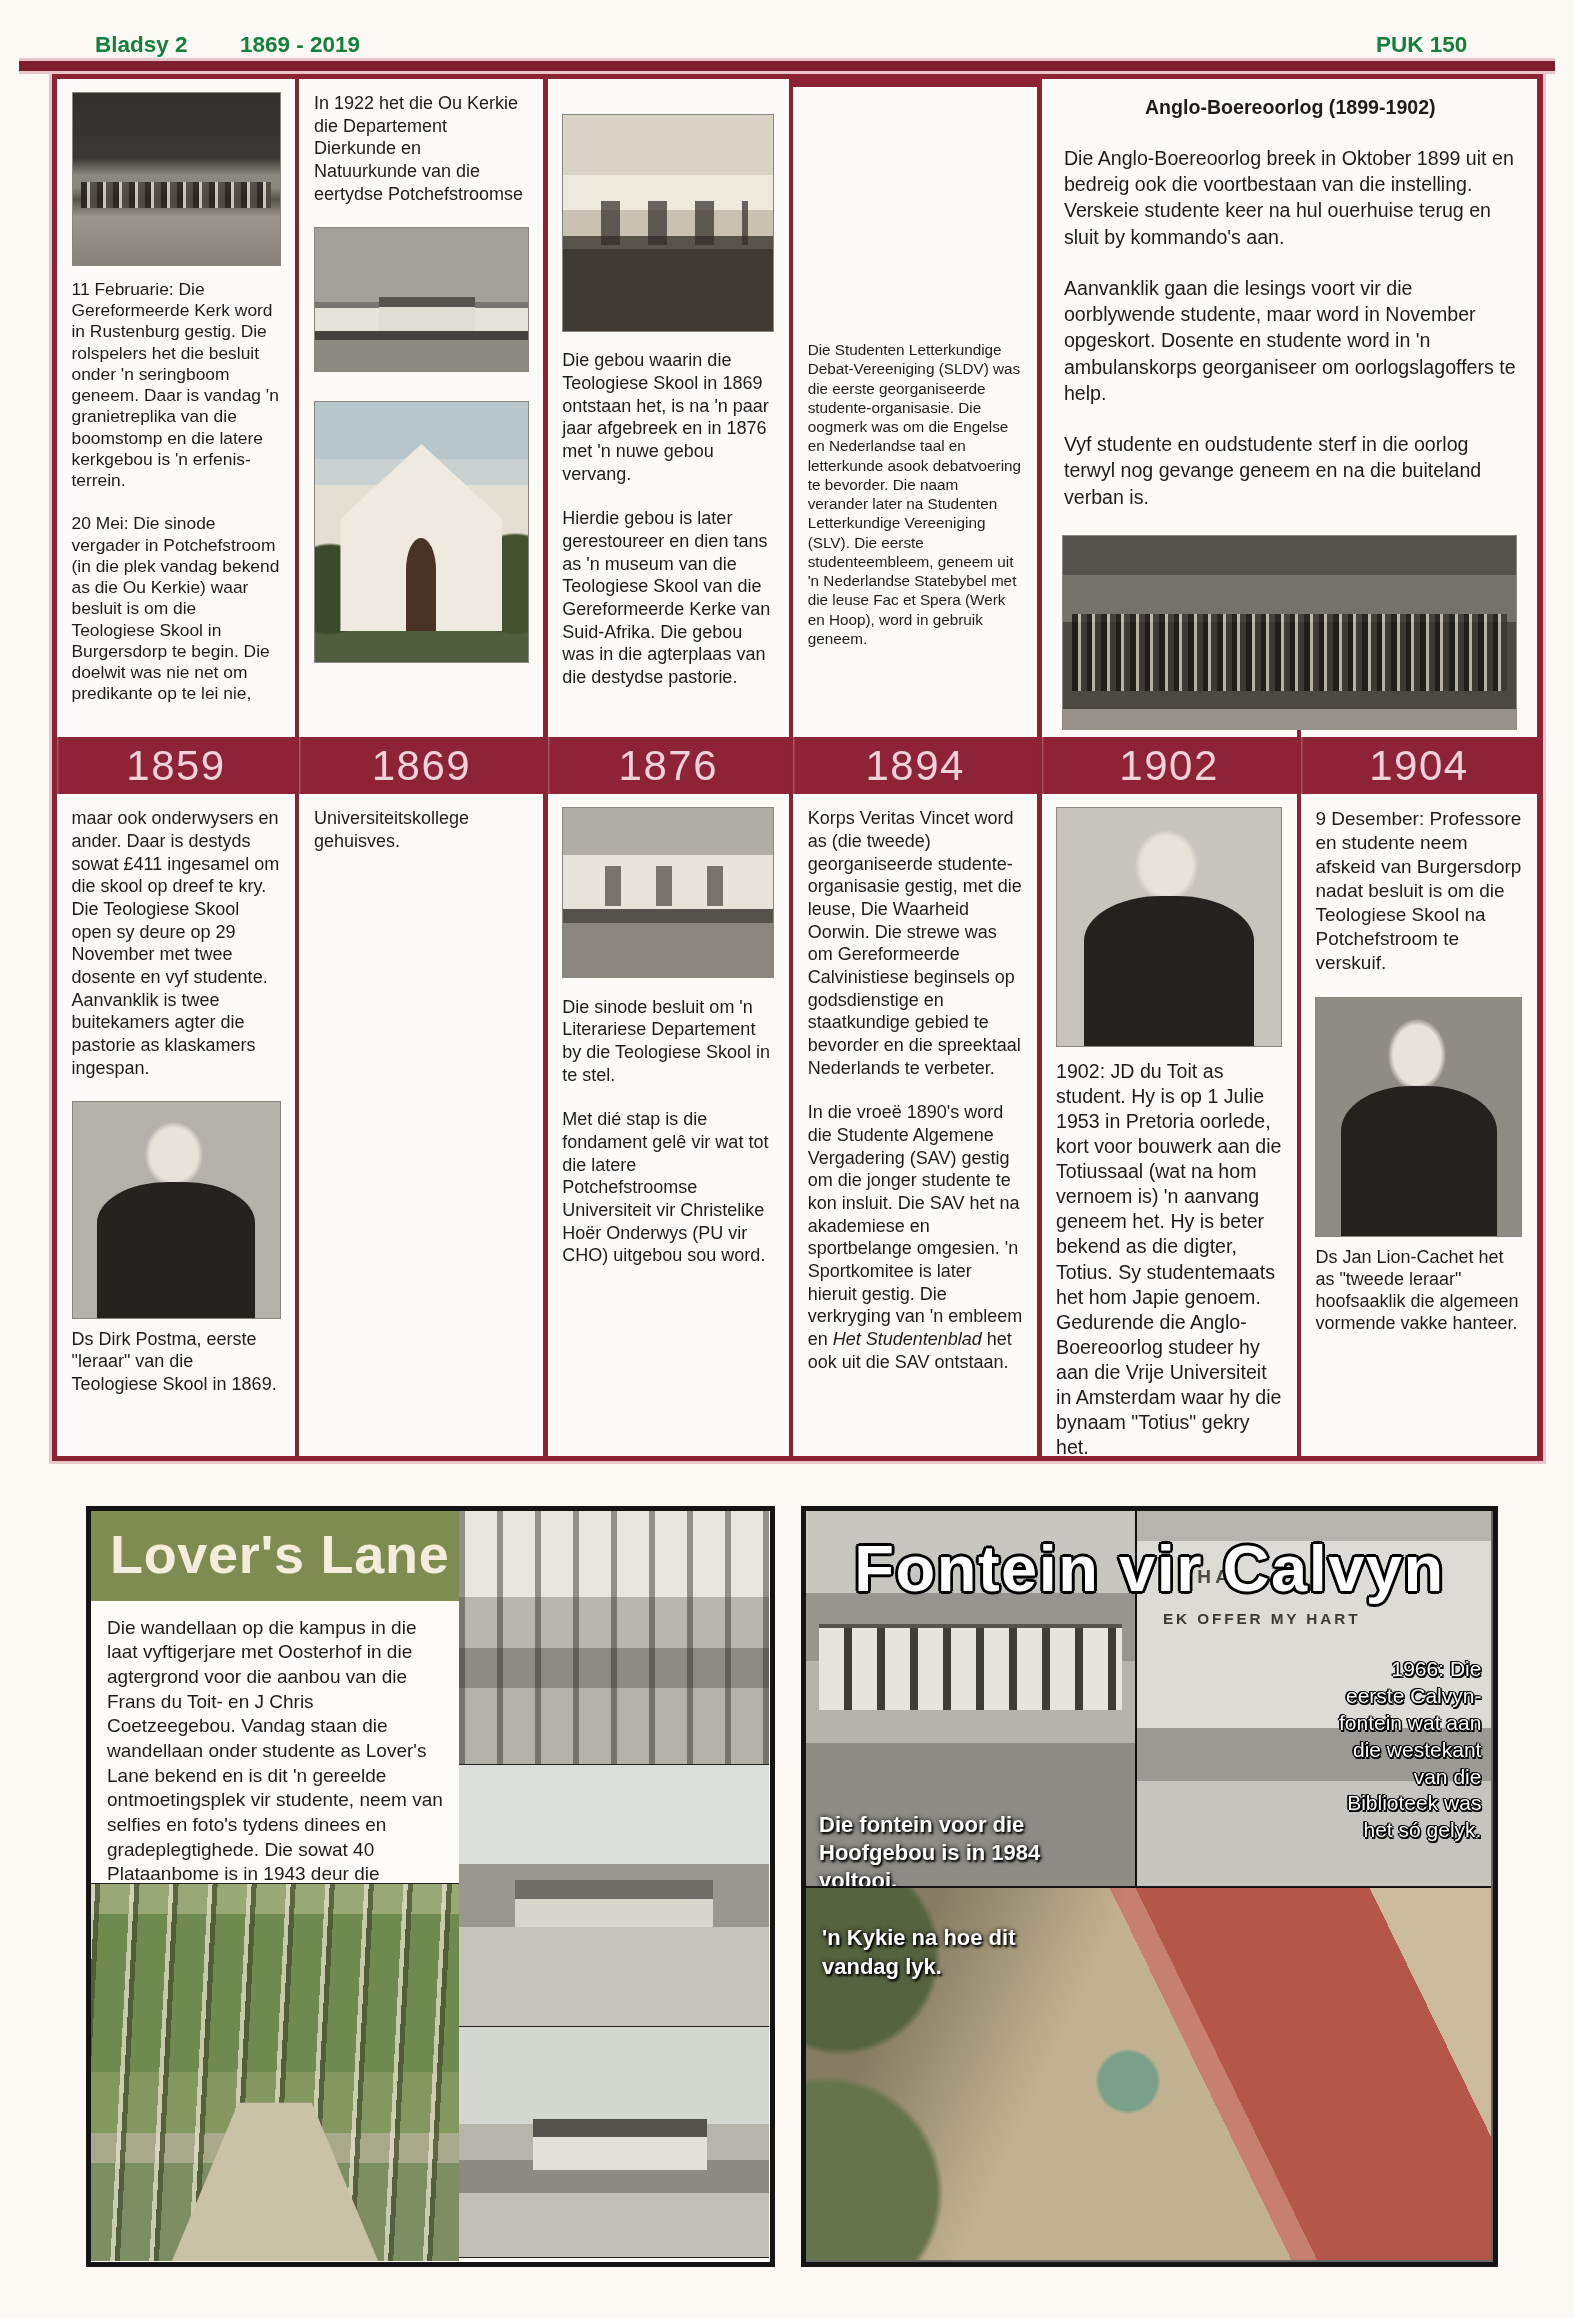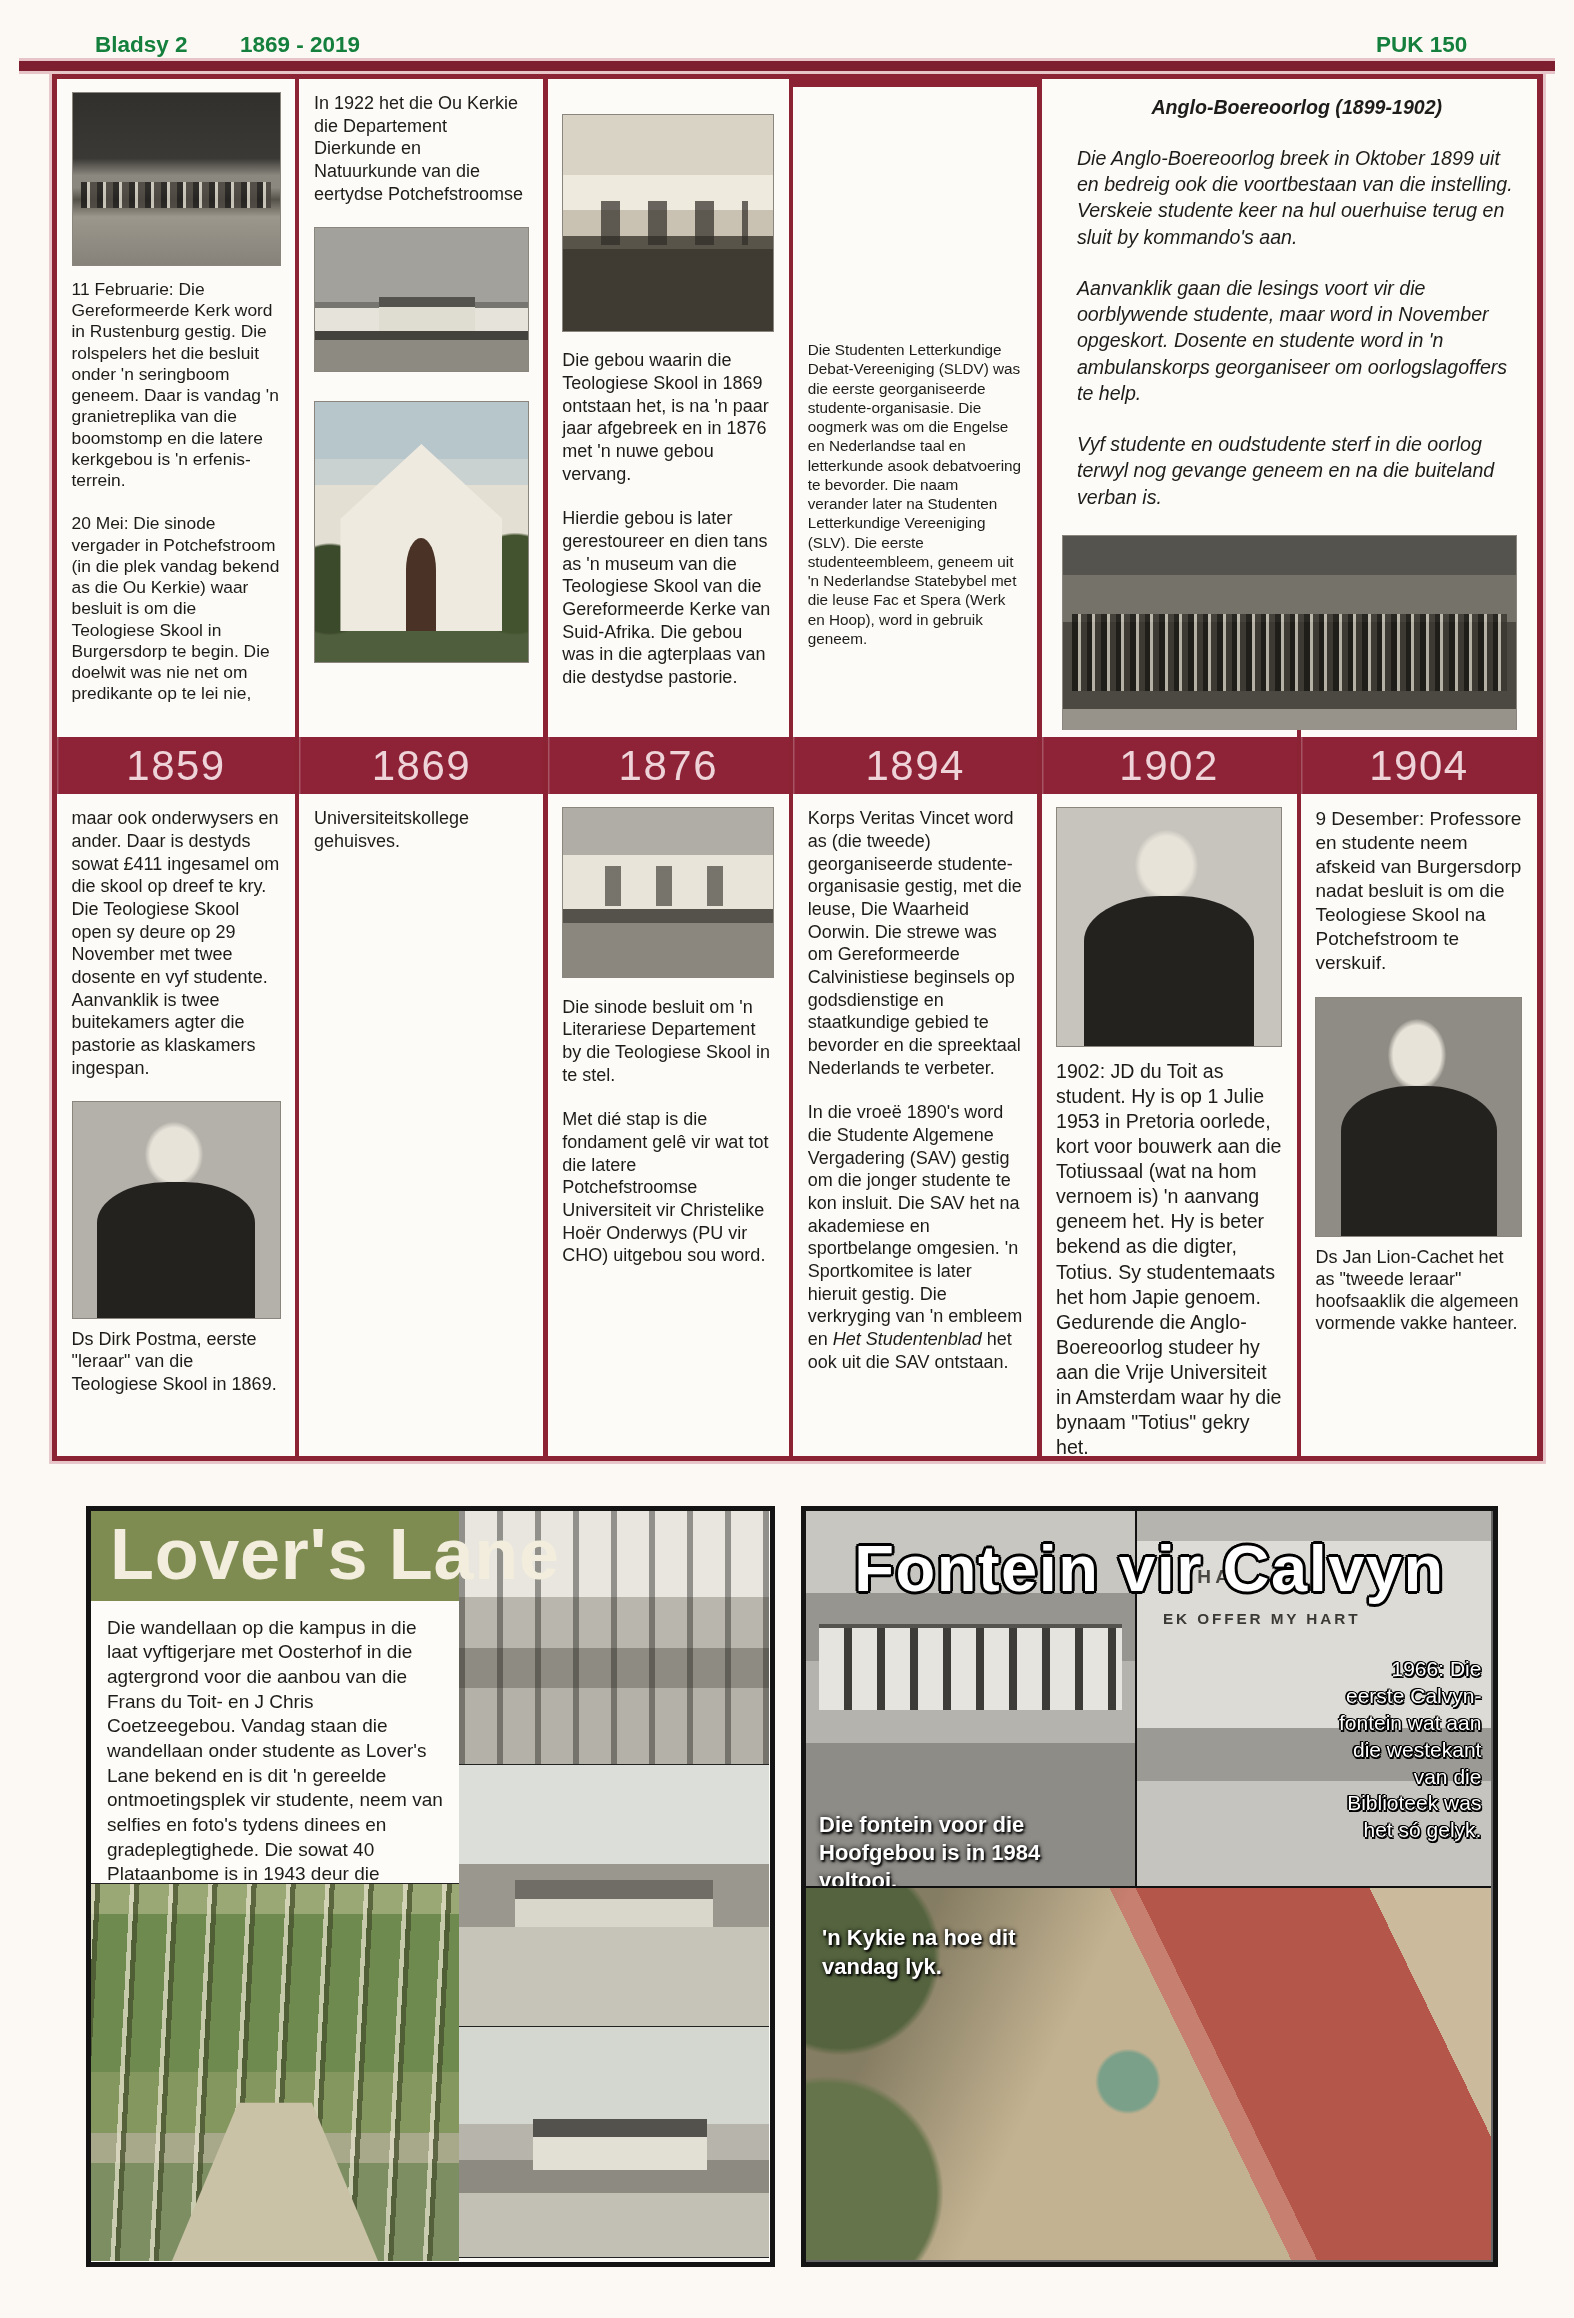--- a/index.html
+++ b/index.html
@@ -23,21 +23,21 @@
         font-size:18px;line-height:1.26;}
   .gapcell{background:#fdfbf7;}
   .band{background:#8e2338;color:#eed3d8;display:flex;align-items:center;justify-content:center;
         font-size:42px;letter-spacing:1.5px;box-shadow:inset 1.5px 0 0 rgba(255,255,255,.22);}
   .cell p{margin:0 0 22px 0;}
   .cell p:last-child{margin-bottom:0;}
   .cap{font-size:18px;line-height:1.24;margin-top:8.7px;}
   .small-txt{font-size:15.3px;line-height:1.26;margin-top:8px;}
   .war-cell{padding:14.5px 20.4px;}
   .war-title{font-weight:bold;text-align:center;font-size:21px;margin:0 0 7.3px 0;}
-  .war-cell p{font-size:19.6px;line-height:1.34;margin:0 0 25px 15px;font-style:italic;}
+  .war-cell p{font-size:19.6px;line-height:1.34;margin:0 0 25px 2px;}
   .sp330{height:240px;}
   .sp30{height:22px;}
 
   
   .ph{position:relative;overflow:hidden;border:0.7px solid #8a867e;width:100%;box-sizing:border-box;}
   .ph-grouptree{height:174px;background:linear-gradient(180deg,#31302c 0%,#3b3935 38%,#8b887f 48%,#8b887f 55%,#55524a 62%,#9c978c 72%,#86827a 100%);}
   .ph-grouptree::after{content:"";position:absolute;left:4%;right:4%;top:52%;height:15%;
     background:repeating-linear-gradient(90deg,#1f1d1a 0 6.5px,#d8d4c8 6.5px 9.5px,#4a463f 9.5px 16px);opacity:.85;}
   .ph-kerkie1922{height:145px;margin-top:19px;background:linear-gradient(180deg,#a3a19c 0 52%,#77756f 52% 56%,#e6e3da 56% 72%,#44423c 72% 78%,#8d8a82 78% 100%);}
   .ph-kerkie1922::after{content:"";position:absolute;left:30%;top:48%;width:45%;height:24%;
@@ -65,21 +65,21 @@
   .ph-dutoit{height:240px;margin-bottom:11.6px;background:#c7c4bd;}
   .ph-cachet{height:240px;margin:10.2px 0 2.9px 0;background:#8f8c85;}
   .ph-house1876{height:171px;margin-bottom:17.4px;background:linear-gradient(180deg,#b0ada6 0 28%,#e8e4d9 28% 60%,#55524b 60% 68%,#8b877e 68% 100%);}
   .ph-house1876::after{content:"";position:absolute;left:20%;right:20%;top:34%;height:24%;
     background:repeating-linear-gradient(90deg,#3a3731 0 16px,transparent 16px 51px);opacity:.65;}
 
   
   .ll{position:absolute;left:86px;top:1506px;width:689px;height:761px;box-sizing:border-box;
       border:5.8px solid #141414;background:#fdfcf8;}
   .ll-title{position:absolute;left:0;top:0;width:368px;height:90px;background:#7e8c52;
-      color:#f2eddc;font-size:72px;font-weight:bold;line-height:87px;padding-left:19px;
+      color:#f2eddc;font-size:54px;font-weight:bold;line-height:87px;padding-left:19px;
       box-sizing:border-box;letter-spacing:0.7px;white-space:nowrap;}
   .ll-text{position:absolute;left:0;top:90px;width:368px;height:282px;background:#fdfcf8;
       padding:14.5px 16px;box-sizing:border-box;font-size:19px;line-height:1.3;}
   .ll-stack{position:absolute;left:368px;top:0;width:310px;height:749px;}
   .ll-ph{border:none;border-bottom:1.5px solid #222;}
   .ll-ph1{height:254px;background:linear-gradient(180deg,#e8e6df 0 34%,#b9b6ad 34% 54%,#8e8b82 54% 70%,#b4b1a8 70% 100%);}
   .ll-ph1::after{content:"";position:absolute;inset:0;
     background:repeating-linear-gradient(90deg,rgba(40,40,35,.45) 0 5.8px,transparent 5.8px 38px);}
   .ll-ph2{height:262px;background:linear-gradient(180deg,#dcdfd9 0 38%,#9a978e 38% 62%,#c6c3b9 62% 100%);}
   .ll-ph2::after{content:"";position:absolute;left:18%;right:18%;top:44%;height:18%;

